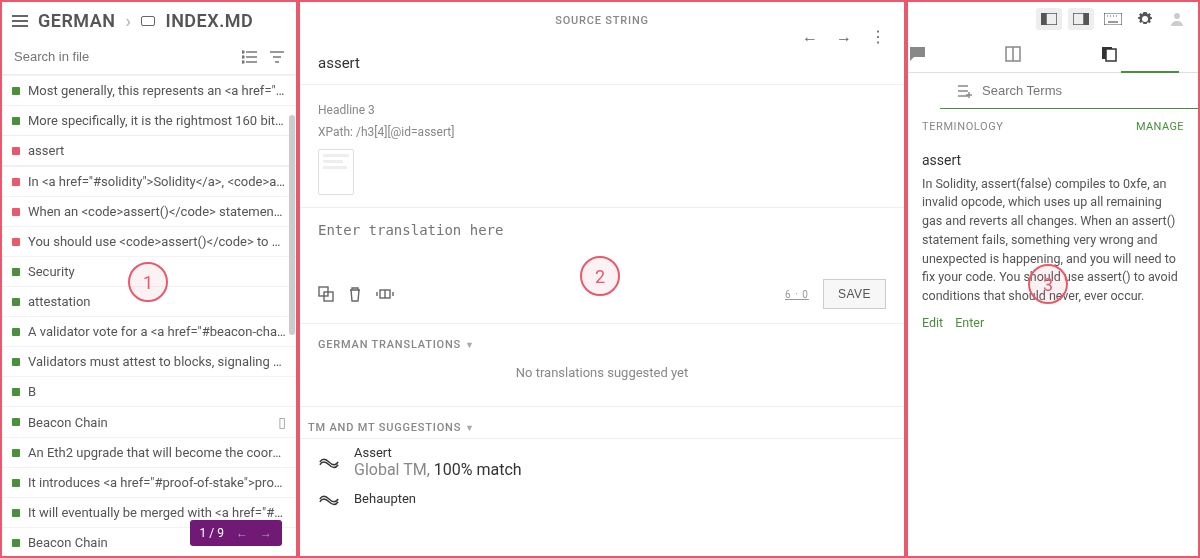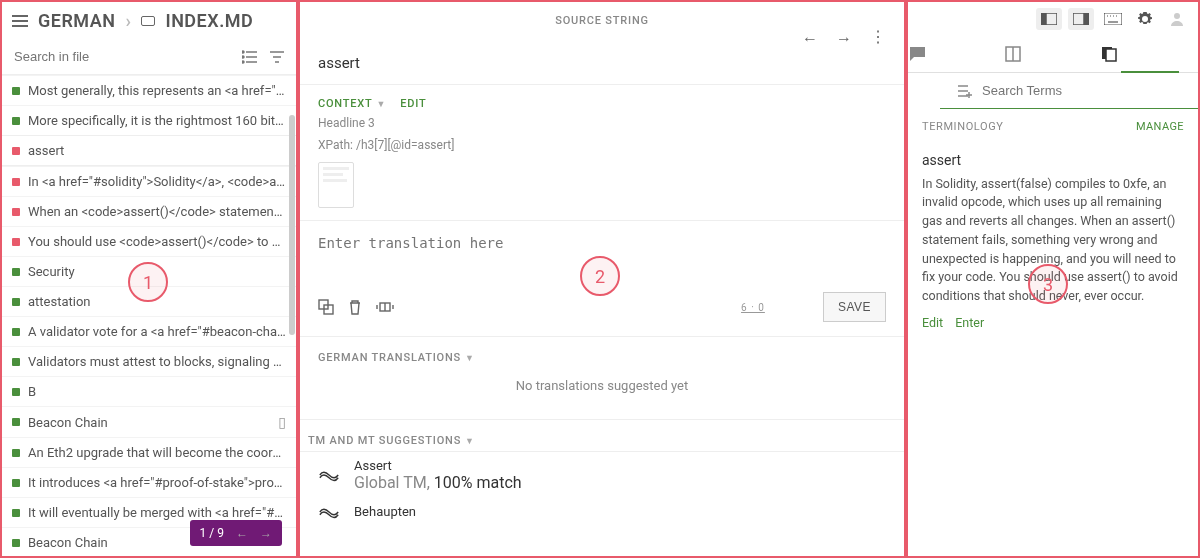--- a/index.html
+++ b/index.html
@@ -41,21 +41,21 @@
   .p2-top{display:flex; align-items:center;flex-direction:column;}
   .p2-top .nav-icons{margin-left:auto; display:flex; gap:18px; color:#666; font-size:16px;}
   .source-str{font-size:15px; color:#333; padding-top:8px;}
   .ctx-line{font-size:12px; color:#888; line-height:1.5; margin-top:4px;}
   .link{color:#4a8f3c;}
   .thumb{width:36px;height:46px;border:1px solid #ddd;border-radius:2px;margin-top:8px; background:linear-gradient(#eee,#eee) 4px 4px/26px 3px no-repeat,linear-gradient(#eee,#eee)4px 10px/20px 3px no-repeat,linear-gradient(#eee,#eee)4px 16px/24px 3px no-repeat;}
   .trans-input{width:100%; border:none; outline:none; font-size:14px; color:#888; padding:14px 18px; min-height:56px; resize:none;}
   .toolbar{display:flex; align-items:center; padding: 8px 18px 14px; gap:14px; color:#666;}
   .toolbar .spacer{flex:1;}
   .counter{font-size:10px;color:#999; letter-spacing:1px;text-decoration:underline;}
-  .save-btn{border:1px solid #ccc; background:#f7f7f7; padding:7px 14px; font-size:12px; letter-spacing:.5px; color:#555; cursor:pointer;margin-left:44px;}
+  .save-btn{border:1px solid #ccc; background:#f7f7f7; padding:7px 14px; font-size:12px; letter-spacing:.5px; color:#555; cursor:pointer;}
   .sugg-item{display:flex; gap:14px; padding:6px 18px; align-items:center;}
   .sugg-logo{width:22px;height:14px;}
   .sugg-title{font-size:13px;color:#333;}
   .sugg-sub{font-size:16px;color:#888;}
   .empty{font-size:13px;color:#888; text-align:center; padding:14px 0;}
   .tri{font-size:9px;color:#aaa;margin-left:4px;}
 
   
   .p3-top{display:flex; justify-content:flex-end; gap:6px; padding:6px 8px; align-items:center;}
   .p3-top .btn{width:26px;height:22px;display:flex;align-items:center;justify-content:center;border-radius:3px;color:#555;}
@@ -207,26 +207,22 @@
           <span class="label-sm">SOURCE STRING</span>
           <div class="nav-icons">
             <span>←</span>
             <span>→</span>
             <span>⋮</span>
           </div>
         </div>
         <div class="source-str">assert</div>
       </div>
       <div class="p2-section" style="border-bottom:1px solid #eee;">
-        <div class="sec-head">
-          <span class="label-sm link"><span>CONTEXT</span><span class="tri">▼</span></span>
-          <span class="label-sm link">EDIT</span>
-        </div>
         <div class="ctx-line">Headline 3</div>
-        <div class="ctx-line">XPath: /h3[7][@id=assert]</div>
+        <div class="ctx-line">XPath: /h3[4][@id=assert]</div>
         <div class="thumb"></div>
       </div>
       <textarea class="trans-input" placeholder="Enter translation here" style=""></textarea>
       <div class="toolbar">
         <span class="icon">
             <svg width="16" height="16" viewBox="0 0 16 16" fill="none" stroke="#666" stroke-width="1.4">
               <rect x="1" y="1" width="9" height="9"></rect>
               <rect x="6" y="6" width="9" height="9"></rect>
             </svg>
           </span>

